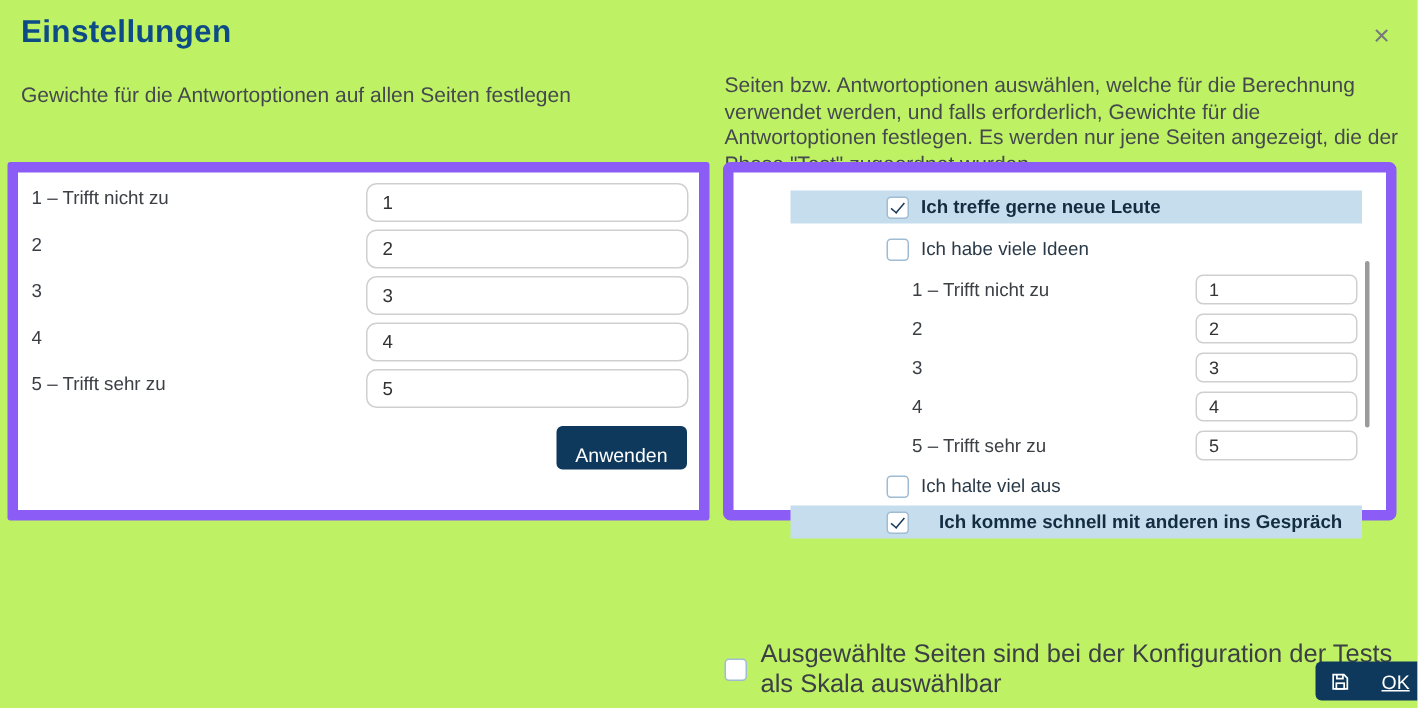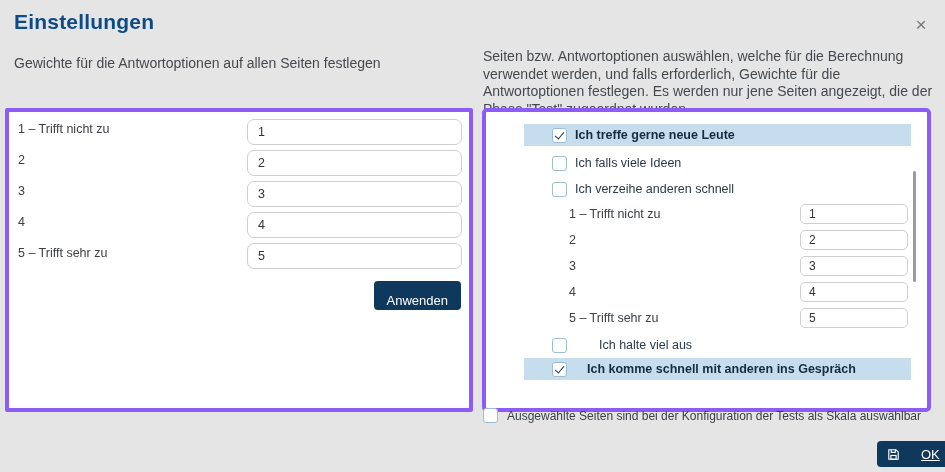--- a/index.html
+++ b/index.html
@@ -1,75 +1,75 @@
 <!DOCTYPE html>
 <html><head>
 <meta charset="utf-8">
 <style>
   * { margin:0; padding:0; box-sizing:border-box; }
   body { background:#fff; }
   .dialog {
-    position:relative; width:945px; height:472px; background:#e5e5e5;
+    position:relative; width:945px; height:472px; background:#bef264;
     font-family:"Liberation Sans", sans-serif; color:#45494e; overflow:hidden;
   }
   .title {
     position:absolute; left:14px; top:10px;
     font-size:21px; font-weight:bold; color:#0d4b87; letter-spacing:.2px;
   }
   .close {
     position:absolute; left:910px; top:14px; width:22px; height:22px;
     font-size:19px; line-height:22px; text-align:center; color:#75797d; cursor:pointer;
     background:none; border:none; font-family:"Liberation Sans", sans-serif;
   }
   .subtitle { position:absolute; left:14px; top:55px; font-size:14px; color:#45494e; }
   .description {
     position:absolute; left:483px; top:48px; width:452px;
     font-size:14px; line-height:17.5px; color:#45494e;
   }
   .panel {
-    position:absolute; top:108px; height:304px; background:#fff;
-    border:4px solid #8b5cf6;
+    position:absolute; top:108px; height:239px; background:#fff;
+    border:7px solid #8b5cf6;
   }
   .panel-left { left:5px; width:468px; border-radius:2px; padding:7px 7px 0 9px; }
   .panel-right { left:482px; width:449px; border-radius:5px; padding-top:12px; }
 
   
   .w-row { display:flex; margin-bottom:5px; }
   .w-row .lbl { flex:1; font-size:12.5px; color:#3c4045; padding-top:3px; }
   .w-row input {
     width:215px; height:26px; border:1px solid #cfcfcf; border-radius:7px;
     padding:0 10px; font:12.5px "Liberation Sans", sans-serif; color:#333;
     outline:none; background:#fff;
   }
   .apply-btn {
     position:absolute; right:8px; top:169px; height:29px; padding:12px 13px;
     background:#0e395c; color:#fff; border:none; border-radius:4px;
     font:13px "Liberation Sans", sans-serif; cursor:pointer;
   }
 
   
-  .t-row { display:flex; align-items:center; font-size:12.5px; color:#2a3947; }
+  .t-row { display:flex; align-items:center; font-size:12.5px; color:#2a3947;padding-left:36px; }
   .t-row .txt { margin-left:8px; white-space:nowrap; }
   .t-item { height:18px; margin:0 16px 8px 38px; }
   .t-item .cb { margin-left:28px; }
   .t-hl {
     height:22px; background:#c6ddee; margin:0 16px 8px 38px;
     font-weight:bold; color:#142c40;
   }
   .t-hl .cb { margin-left:28px; }
   .t-w { height:20px; margin:0 19px 6px 83px; }
   .t-w .lbl { flex:1; color:#3c4045; }
   .t-w input {
     width:108px; height:20px; border:1px solid #cfcfcf; border-radius:5px;
     padding:0 8px; font:12px "Liberation Sans", sans-serif; color:#333;
     outline:none; background:#fff;
   }
   .t-page { height:18px; margin:0 16px 7px 28px; font-weight:bold; color:#142c40; }
   .t-page .cb { margin-left:10px; }
-  .mb4 { margin-bottom:4px !important;gap:24px; }
+  .mb4 { margin-bottom:4px !important; }
   .mb6 { margin-bottom:6px !important; }
   .mb8 { margin-bottom:8px !important; }
   .mb0 { margin-bottom:0 !important;gap:12px; }
 
   
   .cb {
     position:relative; flex:none; width:15px; height:15px;
     border:1px solid #9fbcd2; border-radius:3px; background:#fff; cursor:pointer;
   }
   .cb.checked::after {
@@ -87,22 +87,22 @@
     border-right:1.5px solid #5d6a75; border-bottom:1.5px solid #5d6a75;
     transform:rotate(45deg); cursor:pointer;
   }
 
   .scroll-thumb {
     position:absolute; right:11px; top:59px; width:3px; height:111px;
     background:#9b9b9b; border-radius:2px;
   }
 
   .footer-row {
-    position:absolute; left:483px; top:408px; display:flex; align-items:center;
-    font-size:12px; color:#3c4045;
+    position:absolute; left:483px; top:426px; display:flex; align-items:center;
+    font-size:17px; color:#3c4045;
   }
   .footer-row .txt { margin-left:9px; }
 
   .ok-btn {
     position:absolute; left:877px; top:441px; height:26px; padding:0 10px;
     display:flex; align-items:center; gap:21px;
     background:#0e395c; color:#fff; border:none; border-radius:4px;
     font:13px "Liberation Sans", sans-serif; cursor:pointer;text-decoration:underline;
   }
   .ok-btn svg { display:block; }
@@ -144,27 +144,23 @@
 
   <div class="panel panel-right">
 
     <div class="t-row t-hl">
       <span class="cb checked"></span>
       <span class="txt">Ich treffe gerne neue Leute</span>
     </div>
 
     <div class="t-row t-item">
       <span class="cb"></span>
-      <span class="txt">Ich falls viele Ideen</span>
-    </div>
-
-    <div class="t-row t-item mb6">
-      <span class="cb"></span>
-      <span class="txt">Ich verzeihe anderen schnell</span>
-    </div>
+      <span class="txt">Ich habe viele Ideen</span>
+    </div>
+
 
     <div class="t-row t-w">
       <div class="lbl">1 – Trifft nicht zu</div>
       <input type="text" value="1" style="">
     </div>
     <div class="t-row t-w">
       <div class="lbl">2</div>
       <input type="text" value="2" style="">
     </div>
     <div class="t-row t-w">

